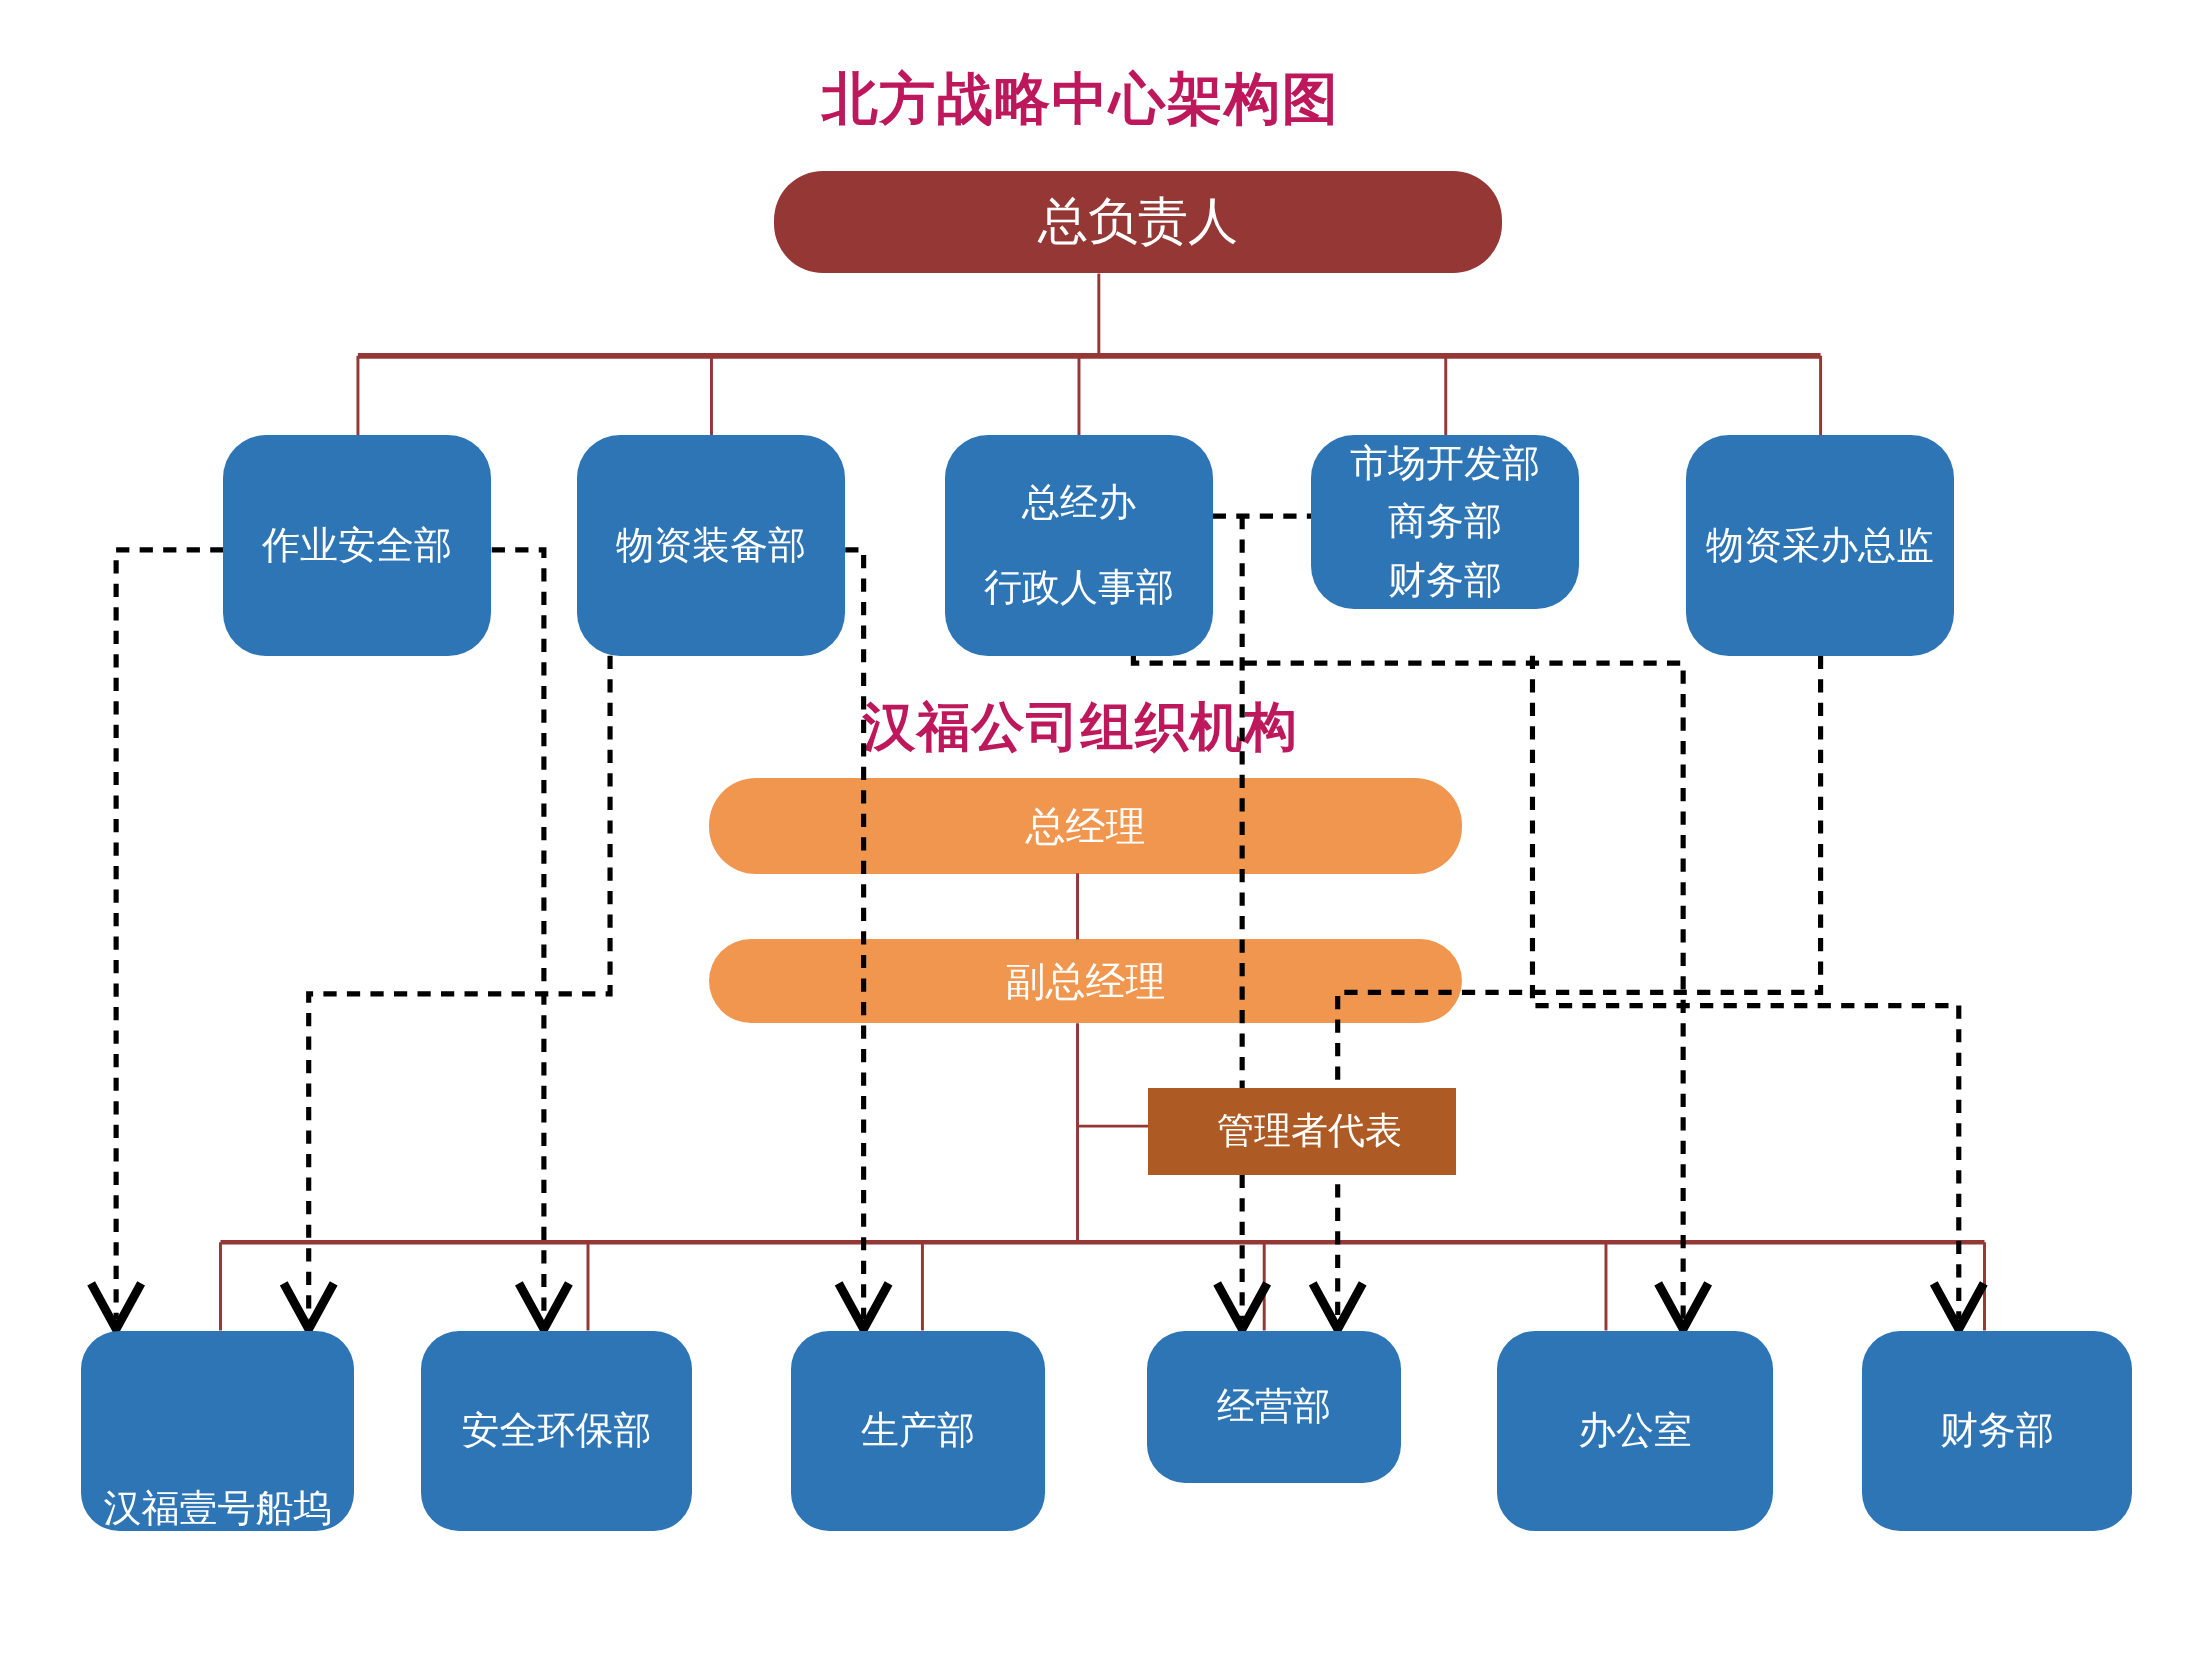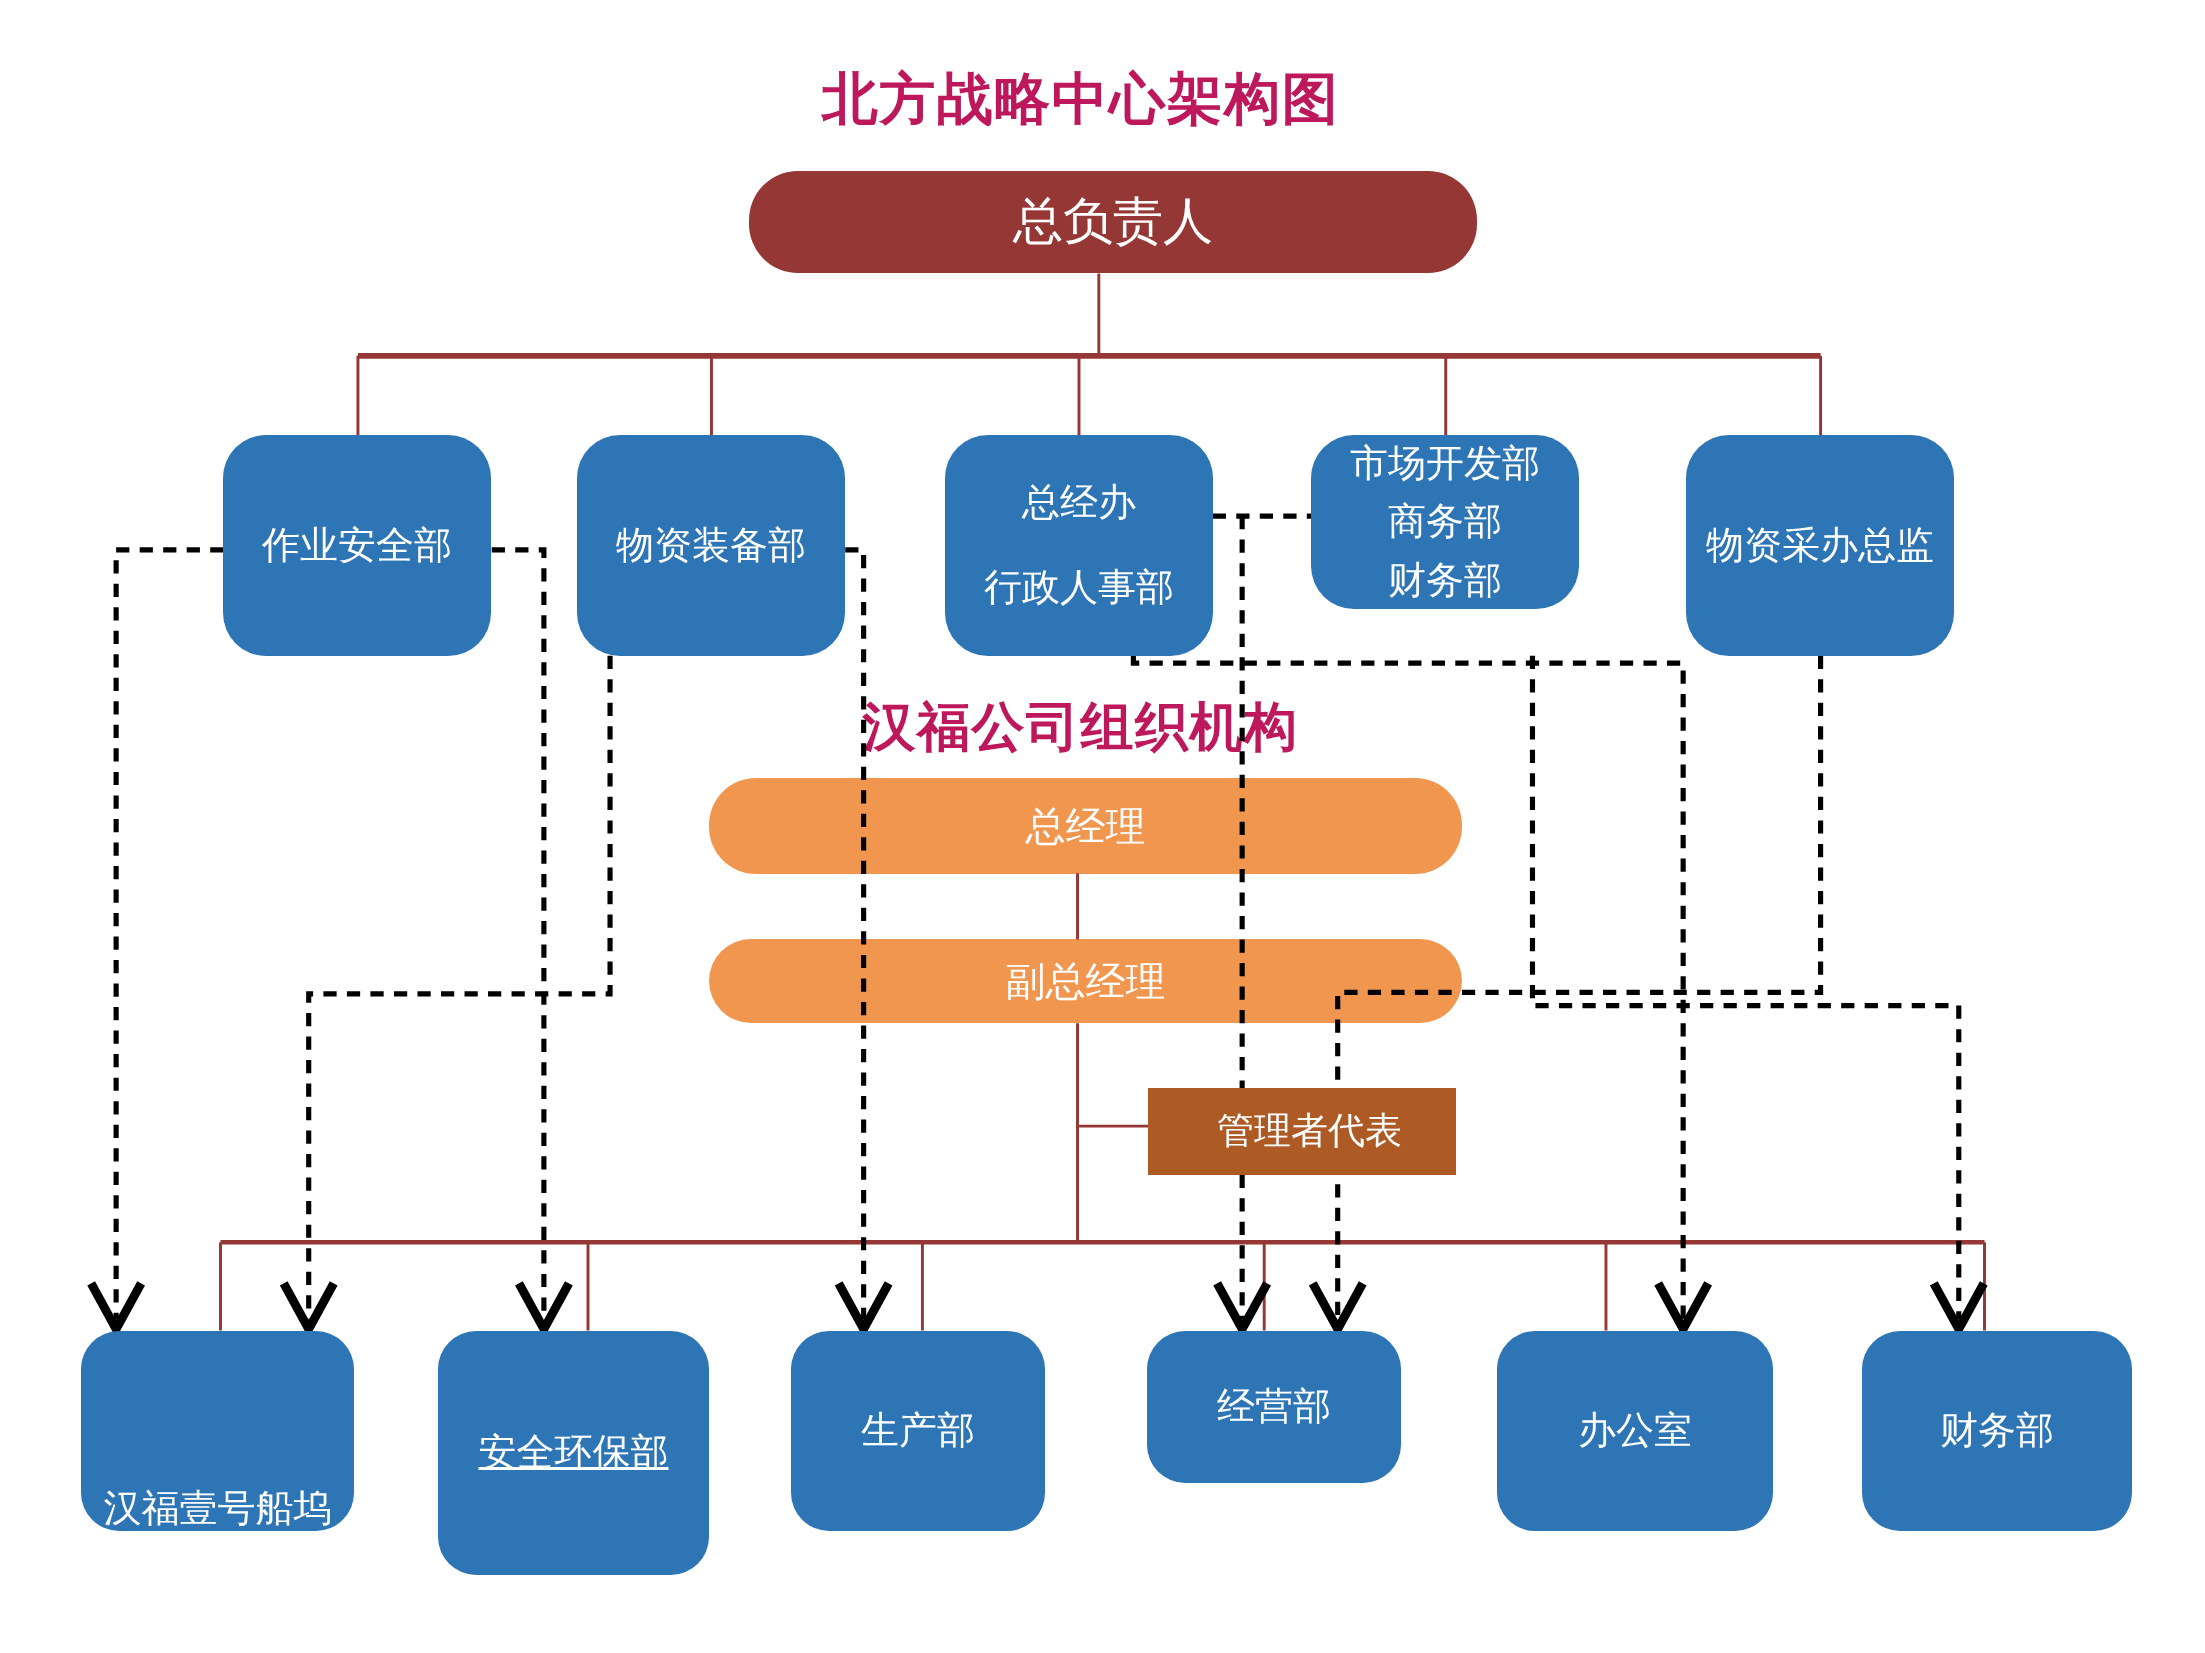--- a/index.html
+++ b/index.html
@@ -64,21 +64,21 @@
     <path class="chev" d="M1141 1746 L1175 1808 L1209 1746"></path>
     <path class="chev" d="M1656 1746 L1690 1808 L1724 1746"></path>
     <path class="chev" d="M1786 1746 L1820 1808 L1854 1746"></path>
     <path class="chev" d="M2256 1746 L2290 1808 L2324 1746"></path>
     <path class="chev" d="M2631 1746 L2665 1808 L2699 1746"></path>
   </svg>
 
   <div class="title" id="title-top">北方战略中心架构图</div>
   <div class="title" id="title-middle">汉福公司组织机构</div>
 
-  <div class="node rootbox" style="left:749px;top:171px;width:728px;height:102px;">
+  <div class="node rootbox" style="left:774px;top:171px;width:728px;height:102px;">
     <span>总负责人</span>
   </div>
 
   <div class="node blue" style="left:223px;top:435px;width:268px;height:221px;">
     <span>作业安全部</span>
   </div>
   <div class="node blue" style="left:577px;top:435px;width:268px;height:221px;">
     <span>物资装备部</span>
   </div>
   <div class="node blue gap-c" style="left:945px;top:435px;width:268px;height:221px;">
@@ -94,21 +94,21 @@
     <span>物资采办总监</span>
   </div>
 
   <div class="node brownbox" style="left:1148px;top:1088px;width:293px;height:87px;padding-left:15px;">
     <span>管理者代表</span>
   </div>
 
   <div class="node blue small-r" style="left:81px;top:1331px;width:273px;height:200px;justify-content:flex-end;">
     <span>汉福壹号船坞</span>
   </div>
-  <div class="node blue small-r" style="left:438px;top:1331px;width:271px;height:244px;text-decoration:underline;">
+  <div class="node blue small-r" style="left:421px;top:1331px;width:271px;height:200px;">
     <span>安全环保部</span>
   </div>
   <div class="node blue small-r" style="left:791px;top:1331px;width:254px;height:200px;">
     <span>生产部</span>
   </div>
   <div class="node blue small-r" style="left:1147px;top:1331px;width:254px;height:152px;">
     <span>经营部</span>
   </div>
   <div class="node blue small-r" style="left:1497px;top:1331px;width:276px;height:200px;">
     <span>办公室</span>

